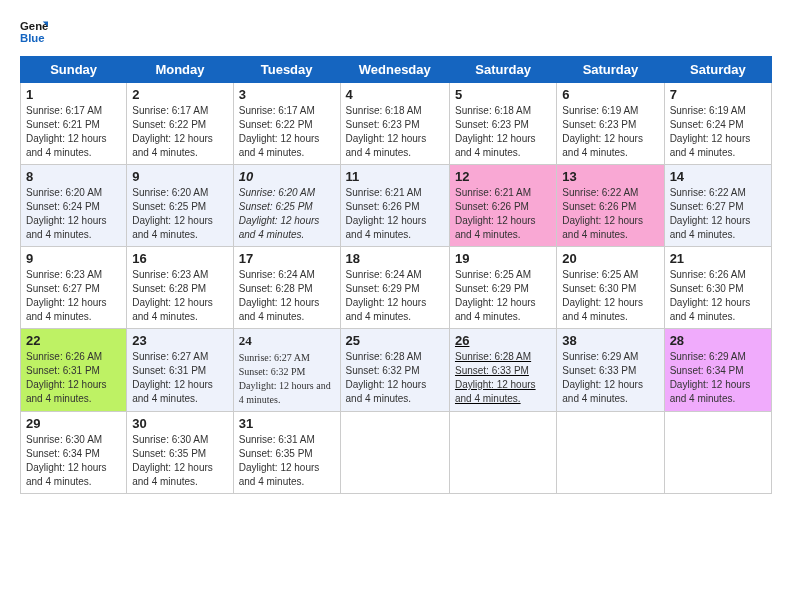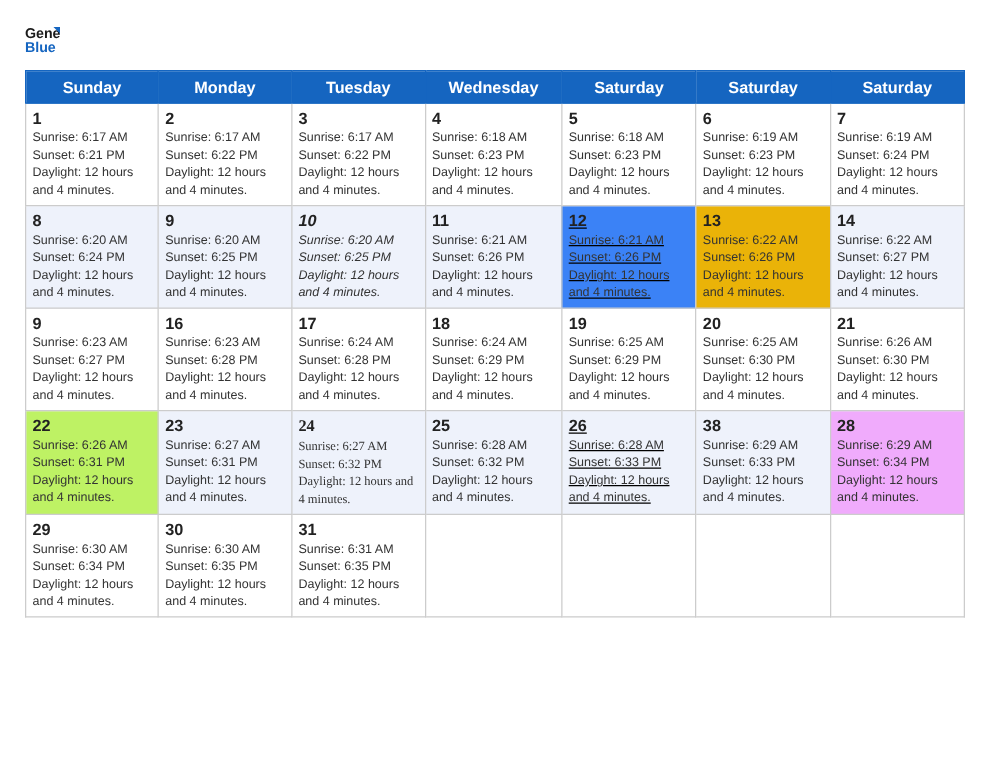--- a/index.html
+++ b/index.html
@@ -162,25 +162,25 @@
             <div class="day-info">Sunrise: 6:20 AM<br>Sunset: 6:25 PM<br>Daylight: 12 hours and 4 minutes.</div>
           </td>
           <td style="background: rgb(238, 242, 251); font-style: italic;">
             <span class="day-number">10</span>
             <div class="day-info">Sunrise: 6:20 AM<br>Sunset: 6:25 PM<br>Daylight: 12 hours and 4 minutes.</div>
           </td>
           <td style="background: rgb(238, 242, 251);">
             <span class="day-number">11</span>
             <div class="day-info">Sunrise: 6:21 AM<br>Sunset: 6:26 PM<br>Daylight: 12 hours and 4 minutes.</div>
           </td>
-          <td style="background: #3b82f6; text-decoration: underline;">
+          <td style="background: #f9a8d4;">
             <span class="day-number">12</span>
             <div class="day-info">Sunrise: 6:21 AM<br>Sunset: 6:26 PM<br>Daylight: 12 hours and 4 minutes.</div>
           </td>
-          <td style="background: #eab308;">
+          <td style="background: #f9a8d4;">
             <span class="day-number">13</span>
             <div class="day-info">Sunrise: 6:22 AM<br>Sunset: 6:26 PM<br>Daylight: 12 hours and 4 minutes.</div>
           </td>
           <td style="background: rgb(238, 242, 251);">
             <span class="day-number">14</span>
             <div class="day-info">Sunrise: 6:22 AM<br>Sunset: 6:27 PM<br>Daylight: 12 hours and 4 minutes.</div>
           </td>
         </tr>
         <tr>
           <td>

